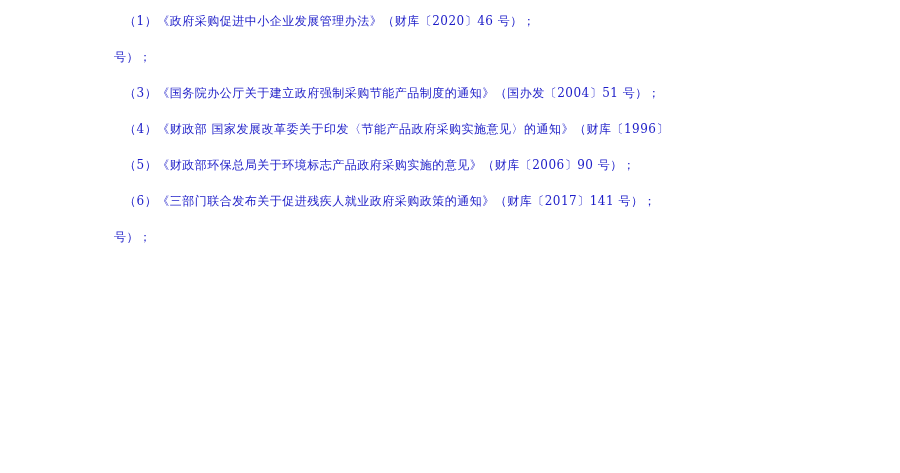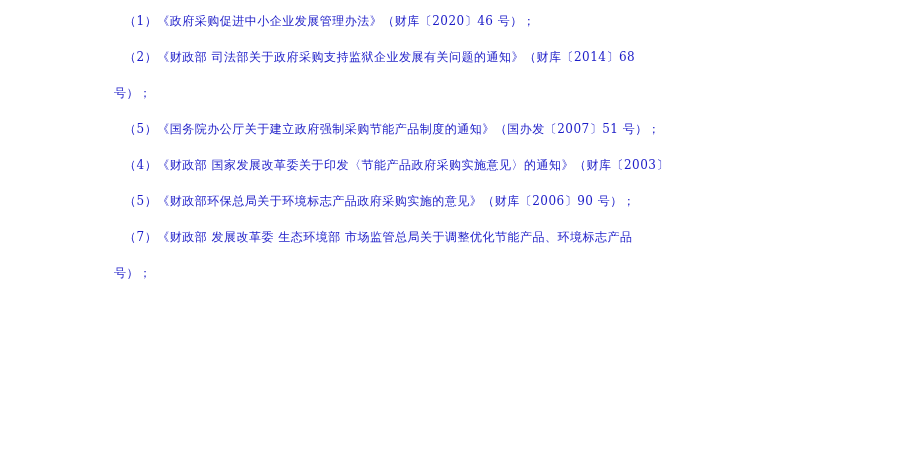--- a/index.html
+++ b/index.html
@@ -29,20 +29,19 @@
   }
   .doc-line.para-start {
     padding-left: 10px;
   }
 </style>
 </head>
 <body style="background: rgb(255, 255, 255);">
 
 <div class="doc" style="color: rgb(28, 28, 200);">
     <div class="doc-line para-start">（1）《政府采购促进中小企业发展管理办法》（财库〔2020〕46 号）；</div>
-    <div class="doc-line para-start">（2）《财政部 司法部关于政府采购支持监狱企业发展有关问题的通知》（财库〔2014〕68</div>
     <div class="doc-line">号）；</div>
-    <div class="doc-line para-start">（5）《国务院办公厅关于建立政府强制采购节能产品制度的通知》（国办发〔2007〕51 号）；</div>
-    <div class="doc-line para-start">（4）《财政部 国家发展改革委关于印发〈节能产品政府采购实施意见〉的通知》（财库〔2003〕</div>
+    <div class="doc-line para-start">（3）《国务院办公厅关于建立政府强制采购节能产品制度的通知》（国办发〔2004〕51 号）；</div>
+    <div class="doc-line para-start">（4）《财政部 国家发展改革委关于印发〈节能产品政府采购实施意见〉的通知》（财库〔1996〕</div>
     <div class="doc-line para-start">（5）《财政部环保总局关于环境标志产品政府采购实施的意见》（财库〔2006〕90 号）；</div>
-    <div class="doc-line para-start">（7）《财政部 发展改革委 生态环境部 市场监管总局关于调整优化节能产品、环境标志产品</div>
+    <div class="doc-line para-start">（6）《三部门联合发布关于促进残疾人就业政府采购政策的通知》（财库〔2017〕141 号）；</div>
     <div class="doc-line">号）；</div>
   </div>
 
 </body></html>

